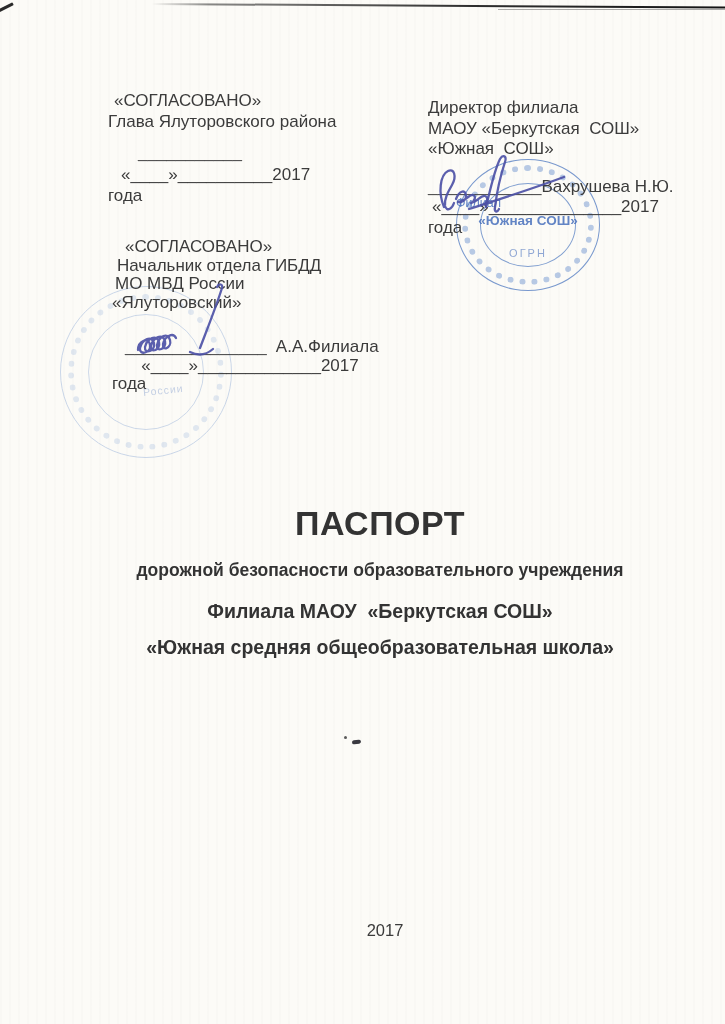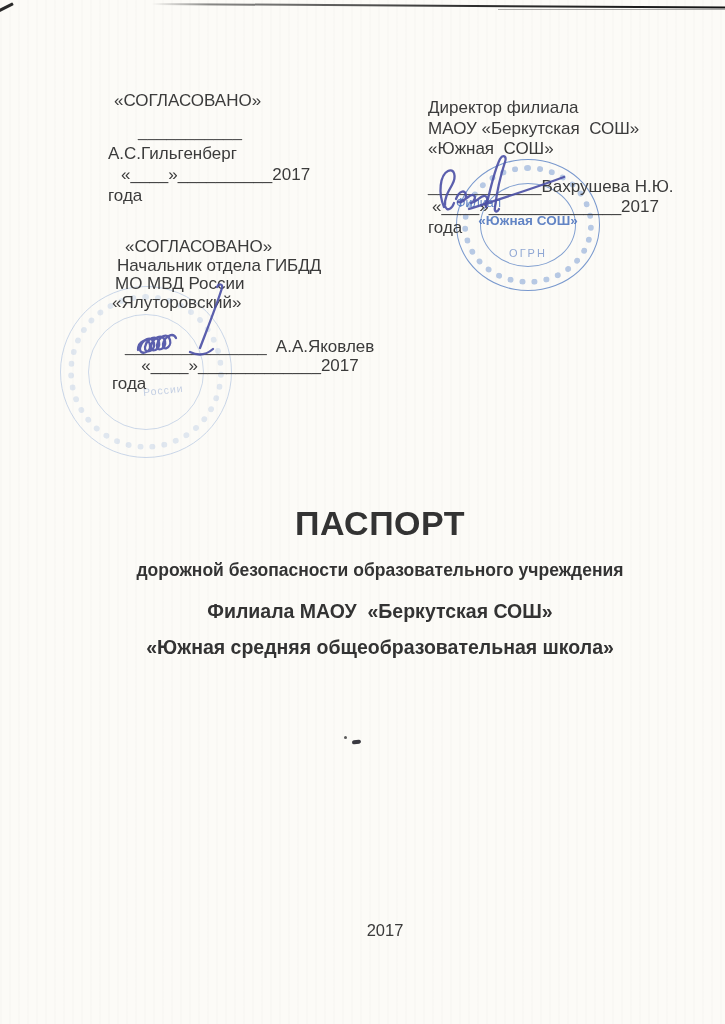--- a/index.html
+++ b/index.html
@@ -112,22 +112,22 @@
   </svg>
 
   <svg class="sig-svg sig-gibdd" width="118" height="92" viewBox="0 0 118 92">
     <path d="M10,78 c0,-9 11,-14 12,-5 c1,8 -11,11 -10,3 c2,-9 12,-13 14,-5 c2,8 -10,12 -9,4 c2,-9 12,-13 14,-5 c2,8 -9,12 -8,4 c2,-9 12,-13 14,-5 c2,8 -9,12 -8,4 c2,-9 11,-13 13,-5 c2,8 -8,12 -7,4 c2,-8 10,-12 13,-6"></path>
     <path d="M62,80 c8,4 16,3 23,-3"></path>
     <path d="M72,76 C80,55 88,35 94,16 c1,-4 -3,-5 -5,-1"></path>
   </svg>
 
   <div class="block blk-glava">
     <div class="heading">«СОГЛАСОВАНО»</div>
+    <div class="role">Глава Ялуторовского района</div>
     <div class="blank-line">___________</div>
-    <div class="name">А.С.Гильгенберг</div>
     <div class="date-line">«____»__________2017</div>
     <div class="date-suffix">года</div>
   </div>
 
   <div class="block blk-director">
     <div class="role1">Директор филиала</div>
     <div class="role2">МАОУ «Беркутская  СОШ»</div>
     <div class="role3">«Южная  СОШ»</div>
     <div class="sig-row">
       <span class="sig-line">____________</span><span class="name">Вахрушева Н.Ю.</span>
@@ -135,21 +135,21 @@
     <div class="date-line">«____»______________2017</div>
     <div class="date-suffix">года</div>
   </div>
 
   <div class="block blk-gibdd">
     <div class="heading">«СОГЛАСОВАНО»</div>
     <div class="role1">Начальник отдела ГИБДД</div>
     <div class="role2">МО МВД России</div>
     <div class="role3">«Ялуторовский»</div>
     <div class="sig-row">
-      <span class="sig-line">_______________</span><span class="name">А.А.Яковлев</span>
+      <span class="sig-line">_______________</span><span class="name">А.А.Филиала</span>
     </div>
     <div class="date-line">«____»_____________2017</div>
     <div class="date-suffix">года</div>
   </div>
 
   <div class="title-area">
     <div class="title-main">ПАСПОРТ</div>
     <div class="title-sub">дорожной безопасности образовательного учреждения</div>
     <div class="title-org1">Филиала МАОУ  «Беркутская СОШ»</div>
     <div class="title-org2">«Южная средняя общеобразовательная школа»</div>

